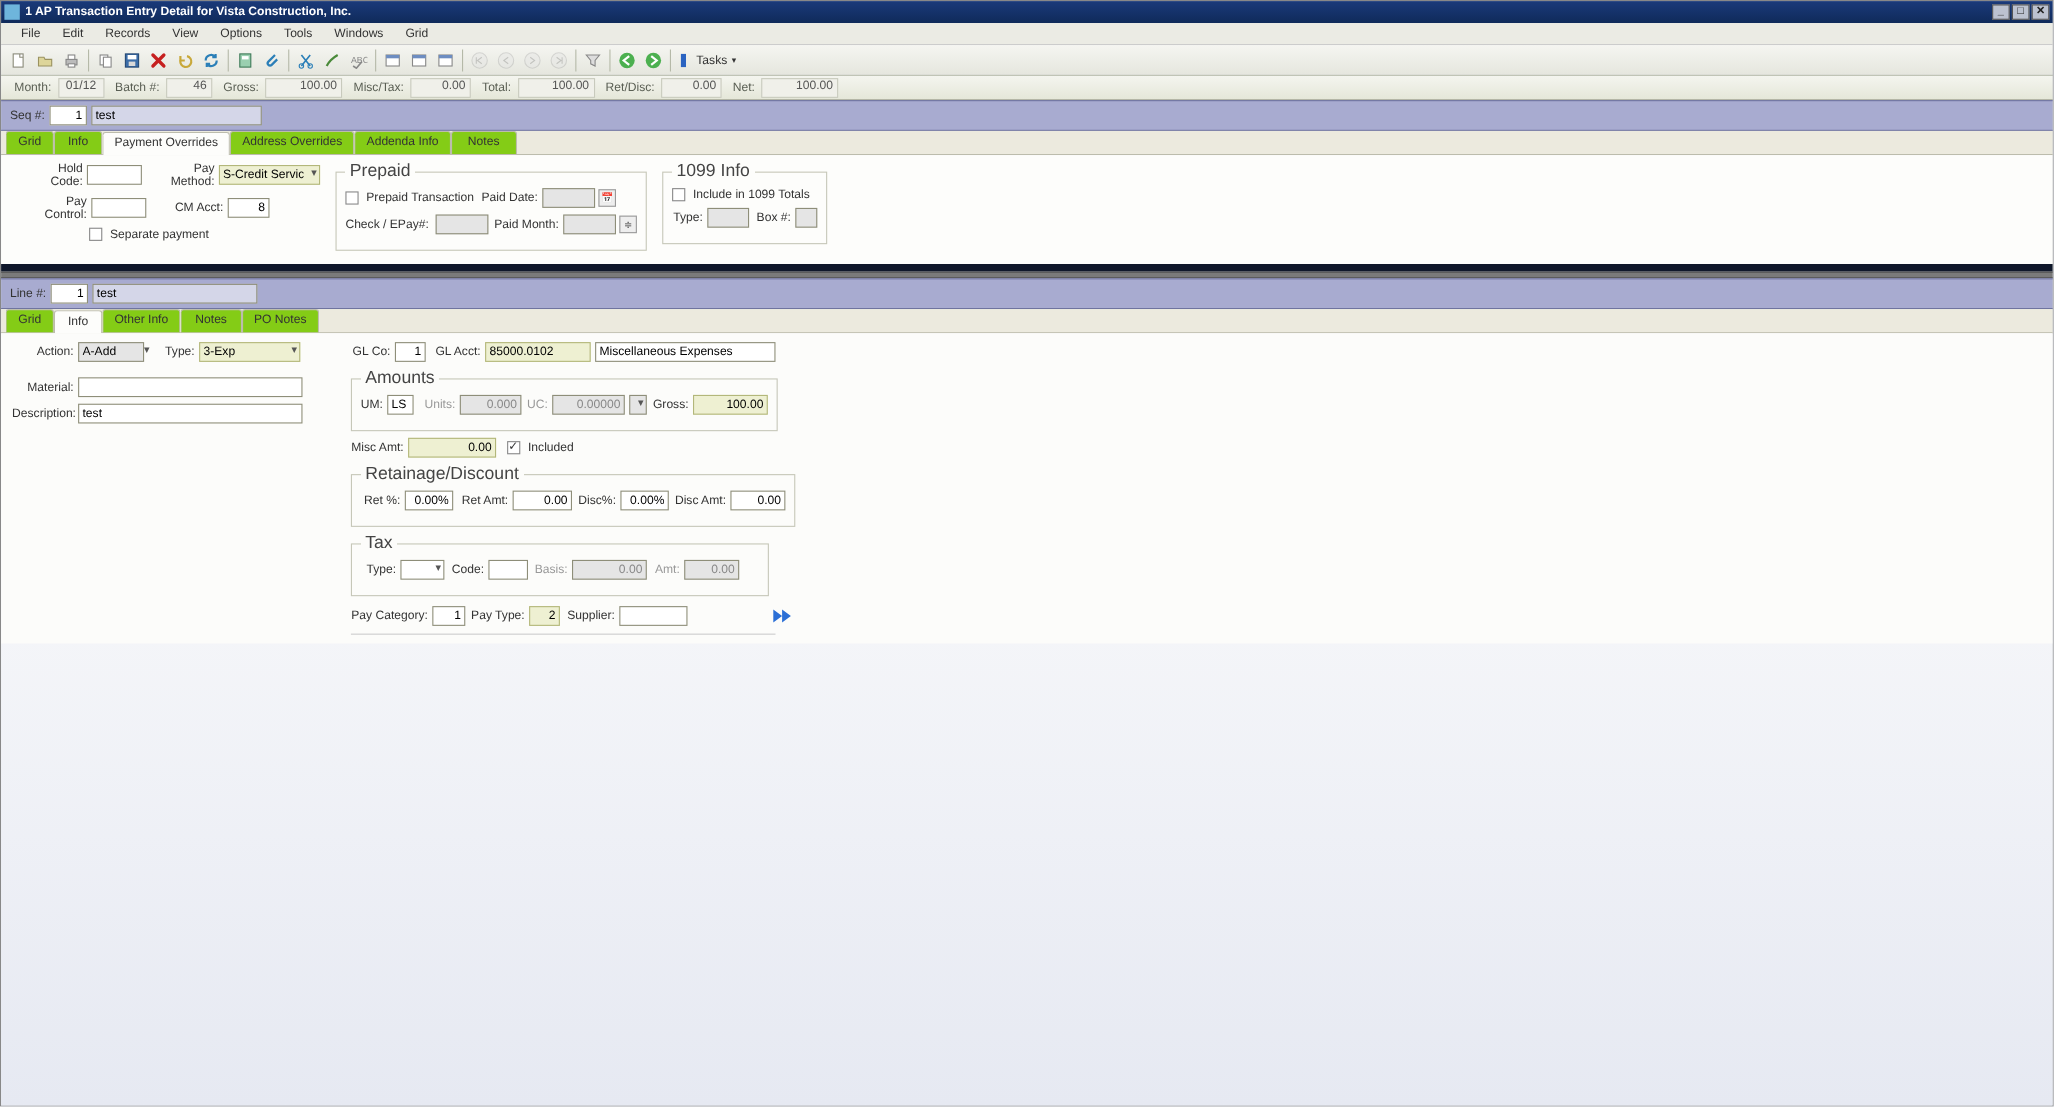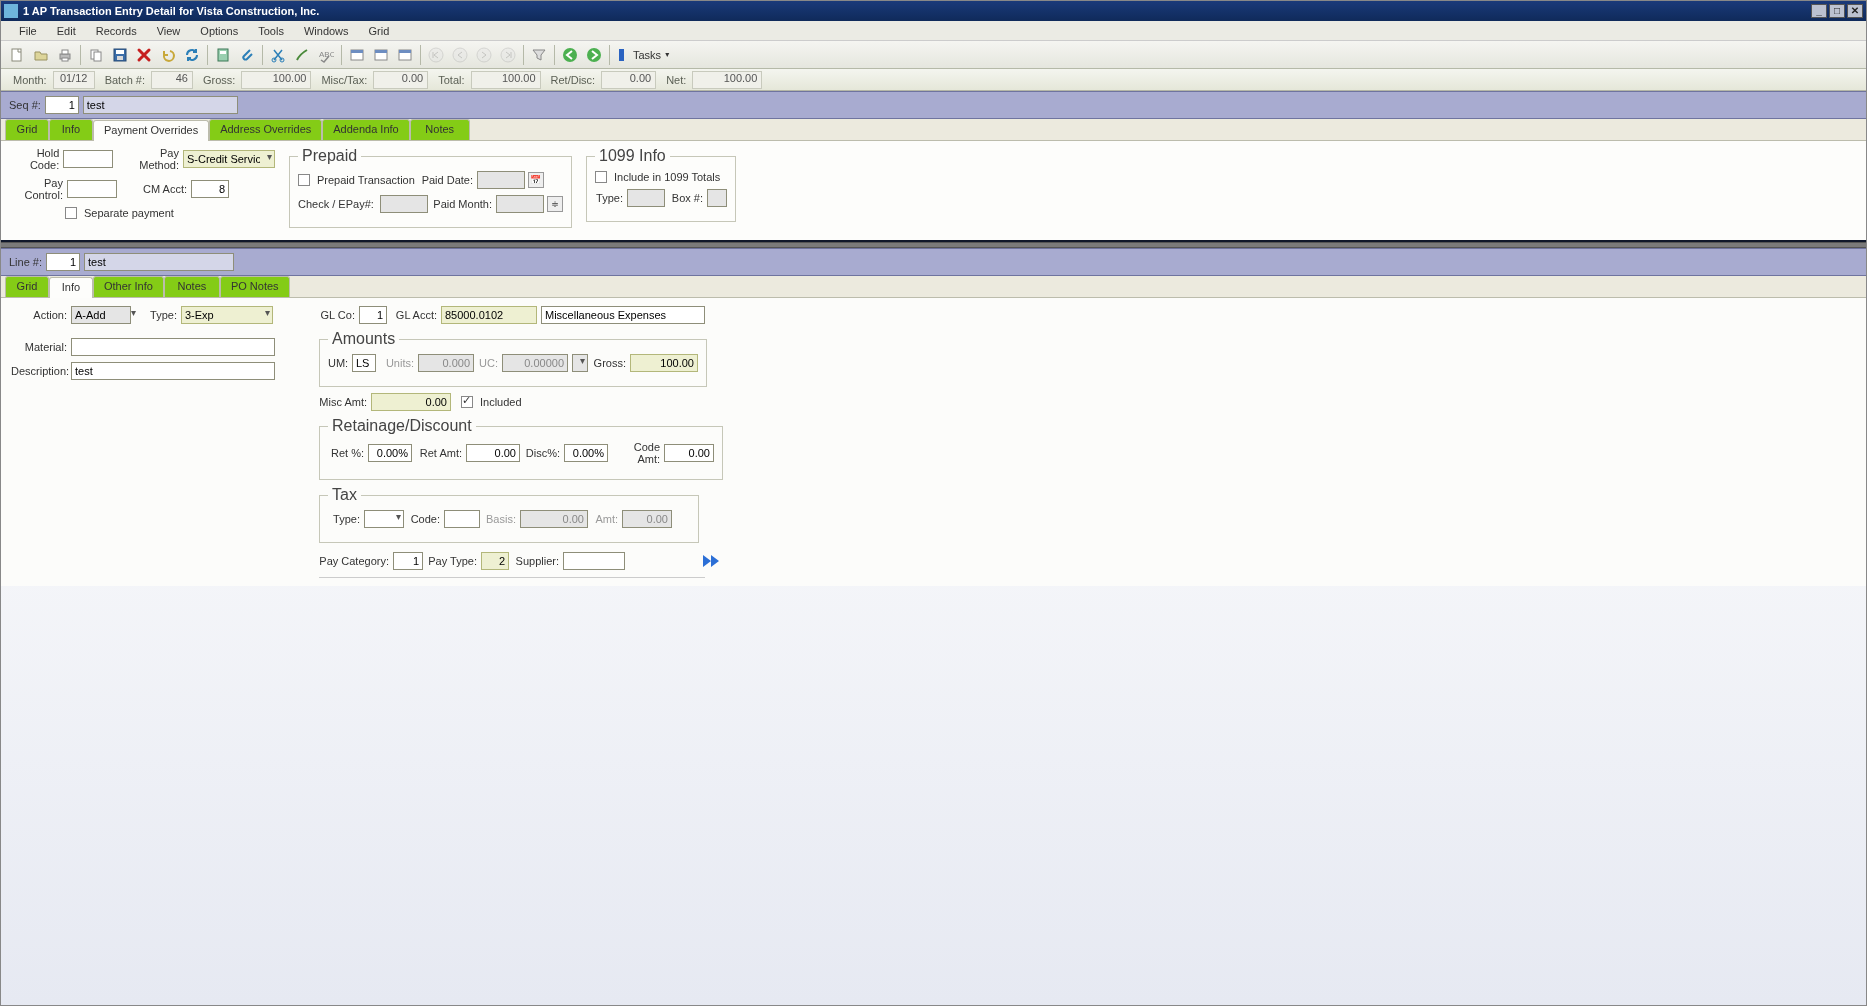--- a/index.html
+++ b/index.html
@@ -22,21 +22,21 @@
 .lbl { color: #5a5f54; margin-left: 6px; margin-right: 2px; }
 .ro { background: #f0f0ea; border: 1px solid #c8cabd; height: 18px; padding: 0 4px; text-align: right; color: #555; display: inline-block; }
 .band { background: #a8abd0; border-top: 1px solid #6f749f; border-bottom: 1px solid #6f749f; padding: 4px 8px; display: flex; align-items: center; gap: 4px; }
 .fld { background: #fff; border: 1px solid #8e8e79; height: 18px; padding: 1px 3px; font-size: 11px; }
 .fld.r { text-align: right; }
 .fld.g { background: #eef0d2; border:1px solid #b3b77a; }
 .fld.drk { background: #e5e5e5; }
 .tabs { background: #eceade; border-bottom: 1px solid #bcbcac; display: flex; height: 22px; padding-left: 4px; }
 .tab { border: 1px solid #bcbcac; border-bottom: none; background: #84cc16; padding: 3px 10px; margin-right: 0px; cursor: pointer; border-top-left-radius: 3px; border-top-right-radius: 3px; min-width: 44px; text-align:center; font-size:11px;}
 .tab.active { background: #fdfdfb; position: relative; top: 1px; font-weight: normal; }
-.panel { background: #fdfdfb; padding: 6px 4px 12px; border-bottom: 2px solid #0f172a; }
+.panel { background: #fdfdfb; padding: 6px 20px 12px; border-bottom: 7px solid #0f172a; }
 .row { display: flex; align-items: center; margin-bottom: 6px; gap: 4px; }
 .row .label { text-align: right; color: #333; }
 fieldset { border: 1px solid #c6c7b8; padding: 6px 8px 8px; margin: 0; }
 legend { font-size: 16px; color: #444; padding: 0 4px; }
 .chk { width: 12px; height: 12px; border: 1px solid #888; background: #fff; display: inline-block; vertical-align: middle; margin-right: 3px; position:relative;}
 .chk.checked::after{content:"✓";position:absolute;top:-3px;left:0;font-size:11px;color:#333;}
 .dropdown { position: relative; }
 .dropdown::after { content: "▾"; position: absolute; right: 3px; top: 1px; font-size: 10px; color: #555; pointer-events: none; }
 .content-area { flex: 1; background: linear-gradient(#fdfdfd,#e6e9f2); overflow: auto; }
 .lower-panel { background: #fcfcfa; padding: 8px 10px; display: flex; gap: 28px; }
@@ -380,21 +380,21 @@
 
         <fieldset style="width:380px;margin-bottom:6px">
           <legend>Retainage/Discount</legend>
           <div class="row">
             <span class="label" style="width:36px">Ret %:</span>
             <input class="fld r" style="width: 44px;" value="0.00%">
             <span class="label" style="width:46px">Ret Amt:</span>
             <input class="fld r" style="width: 54px;" value="0.00">
             <span class="label" style="width:36px">Disc%:</span>
             <input class="fld r" style="width: 44px;" value="0.00%">
-            <span class="label" style="width:48px">Code Amt:</span>
+            <span class="label" style="width:48px">Disc Amt:</span>
             <input class="fld r" style="width: 50px;" value="0.00">
           </div>
         </fieldset>
 
         <fieldset style="width:380px;margin-bottom:8px">
           <legend>Tax</legend>
           <div class="row">
             <span class="label" style="width:32px">Type:</span>
             <div class="dropdown" style="width:40px"><input class="fld" style="width: 40px; padding-right: 12px;"></div>
             <span class="label" style="width:32px">Code:</span>

